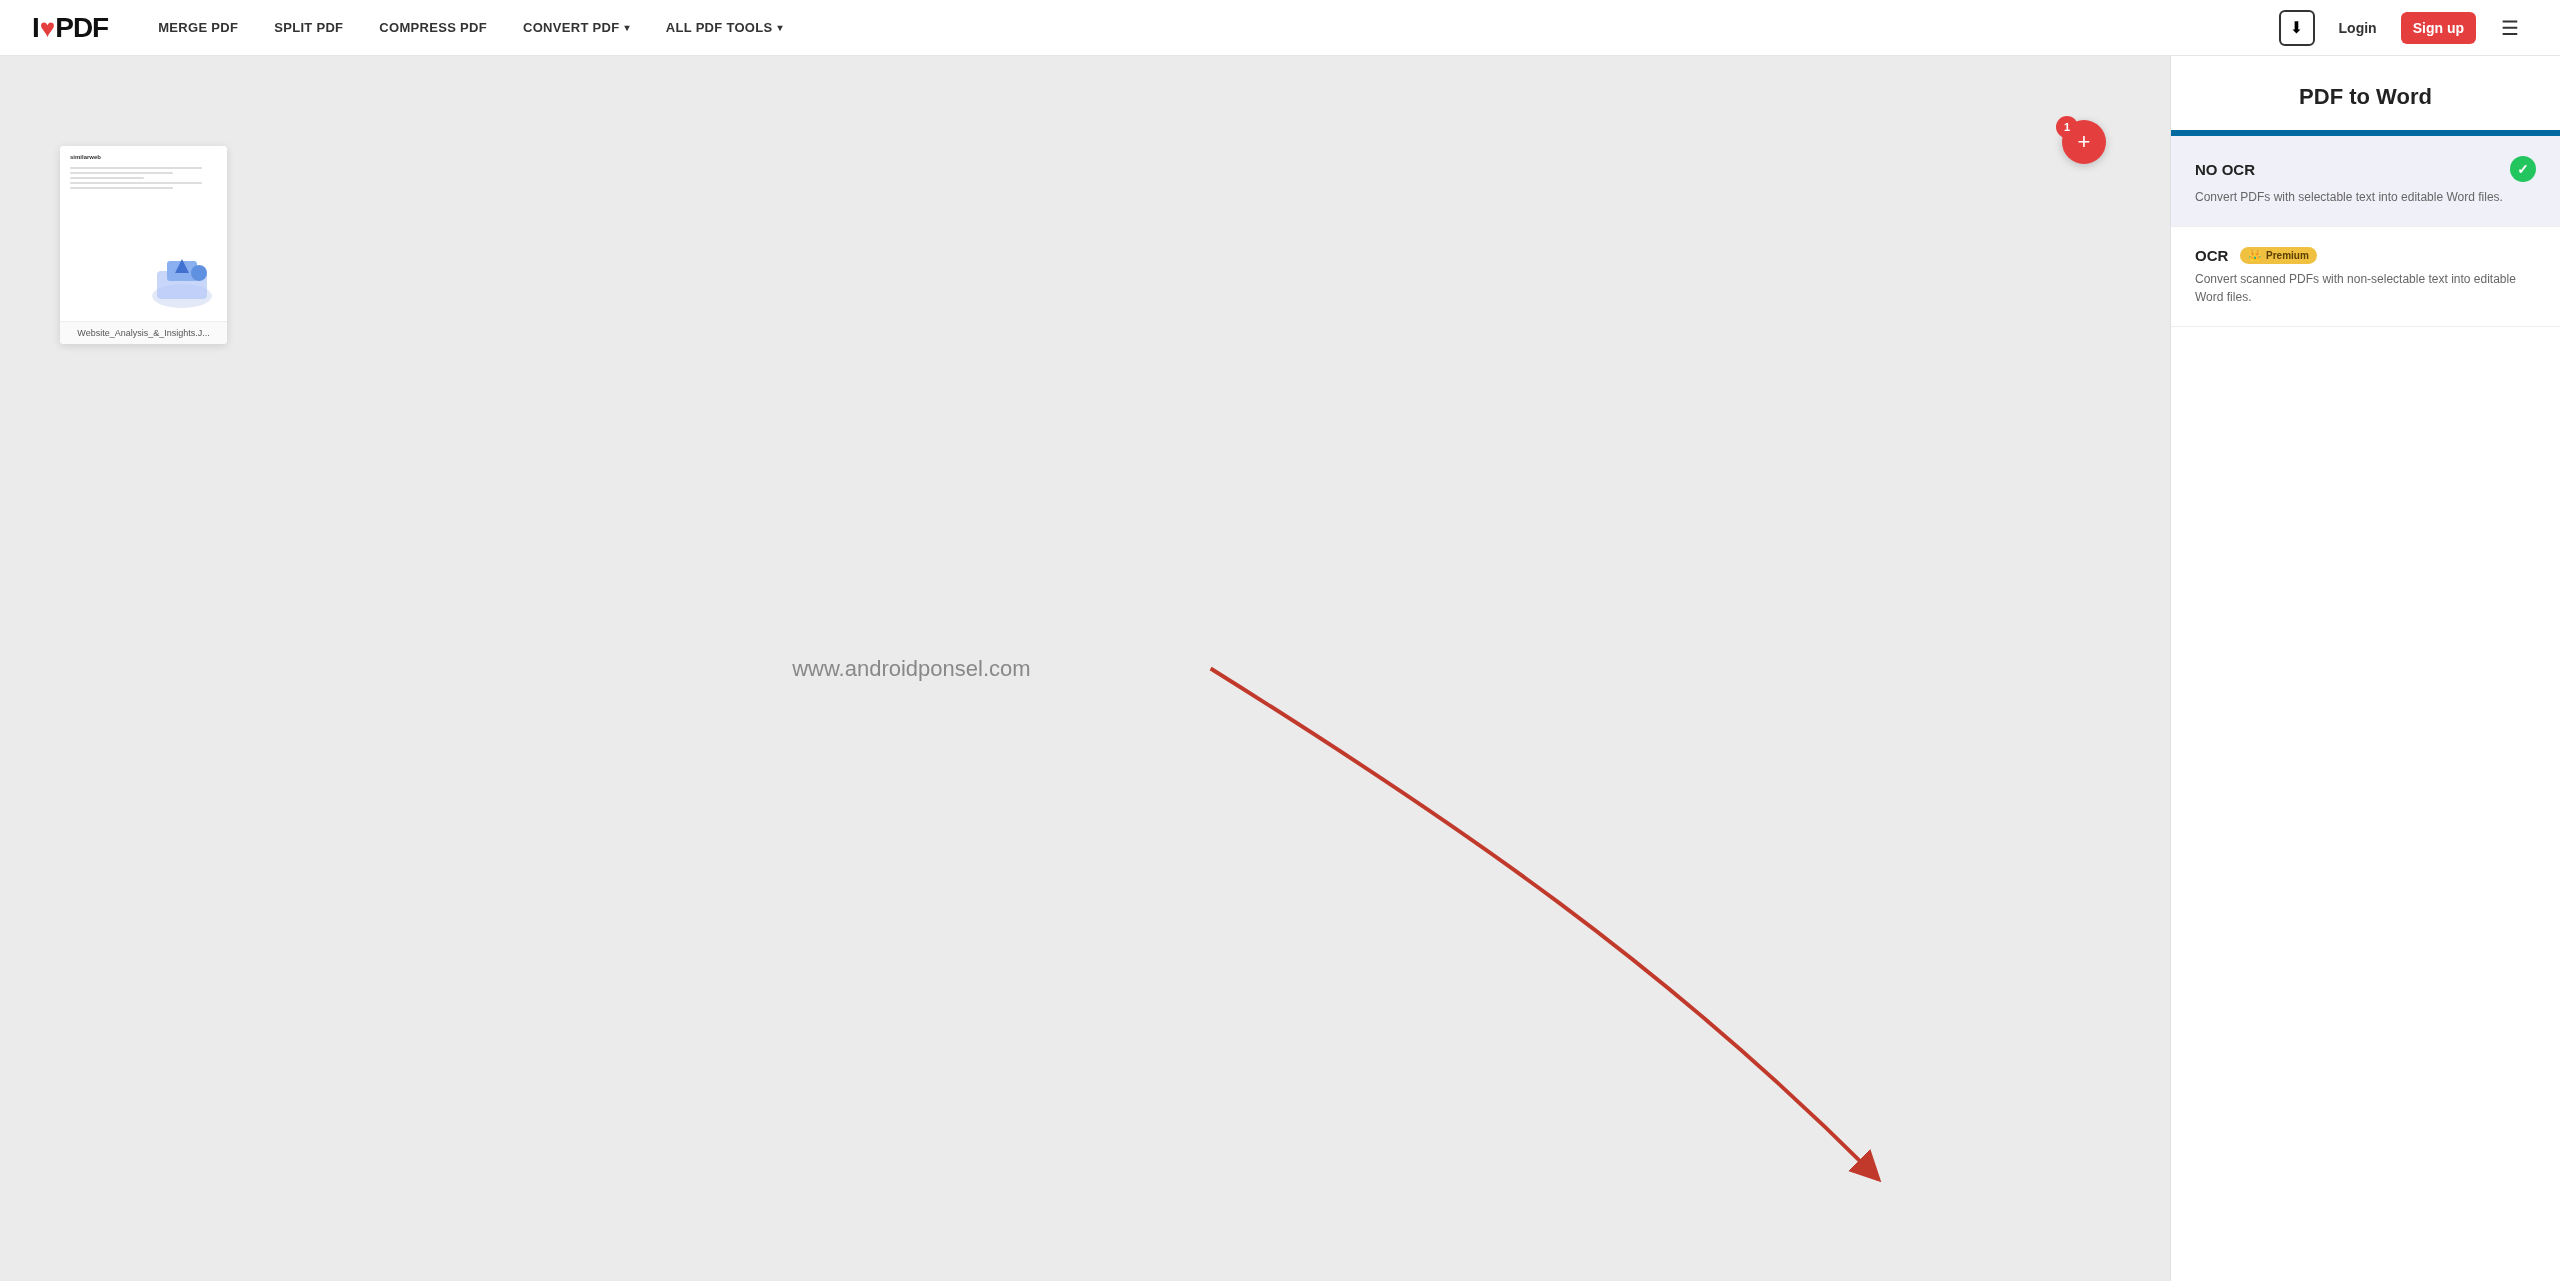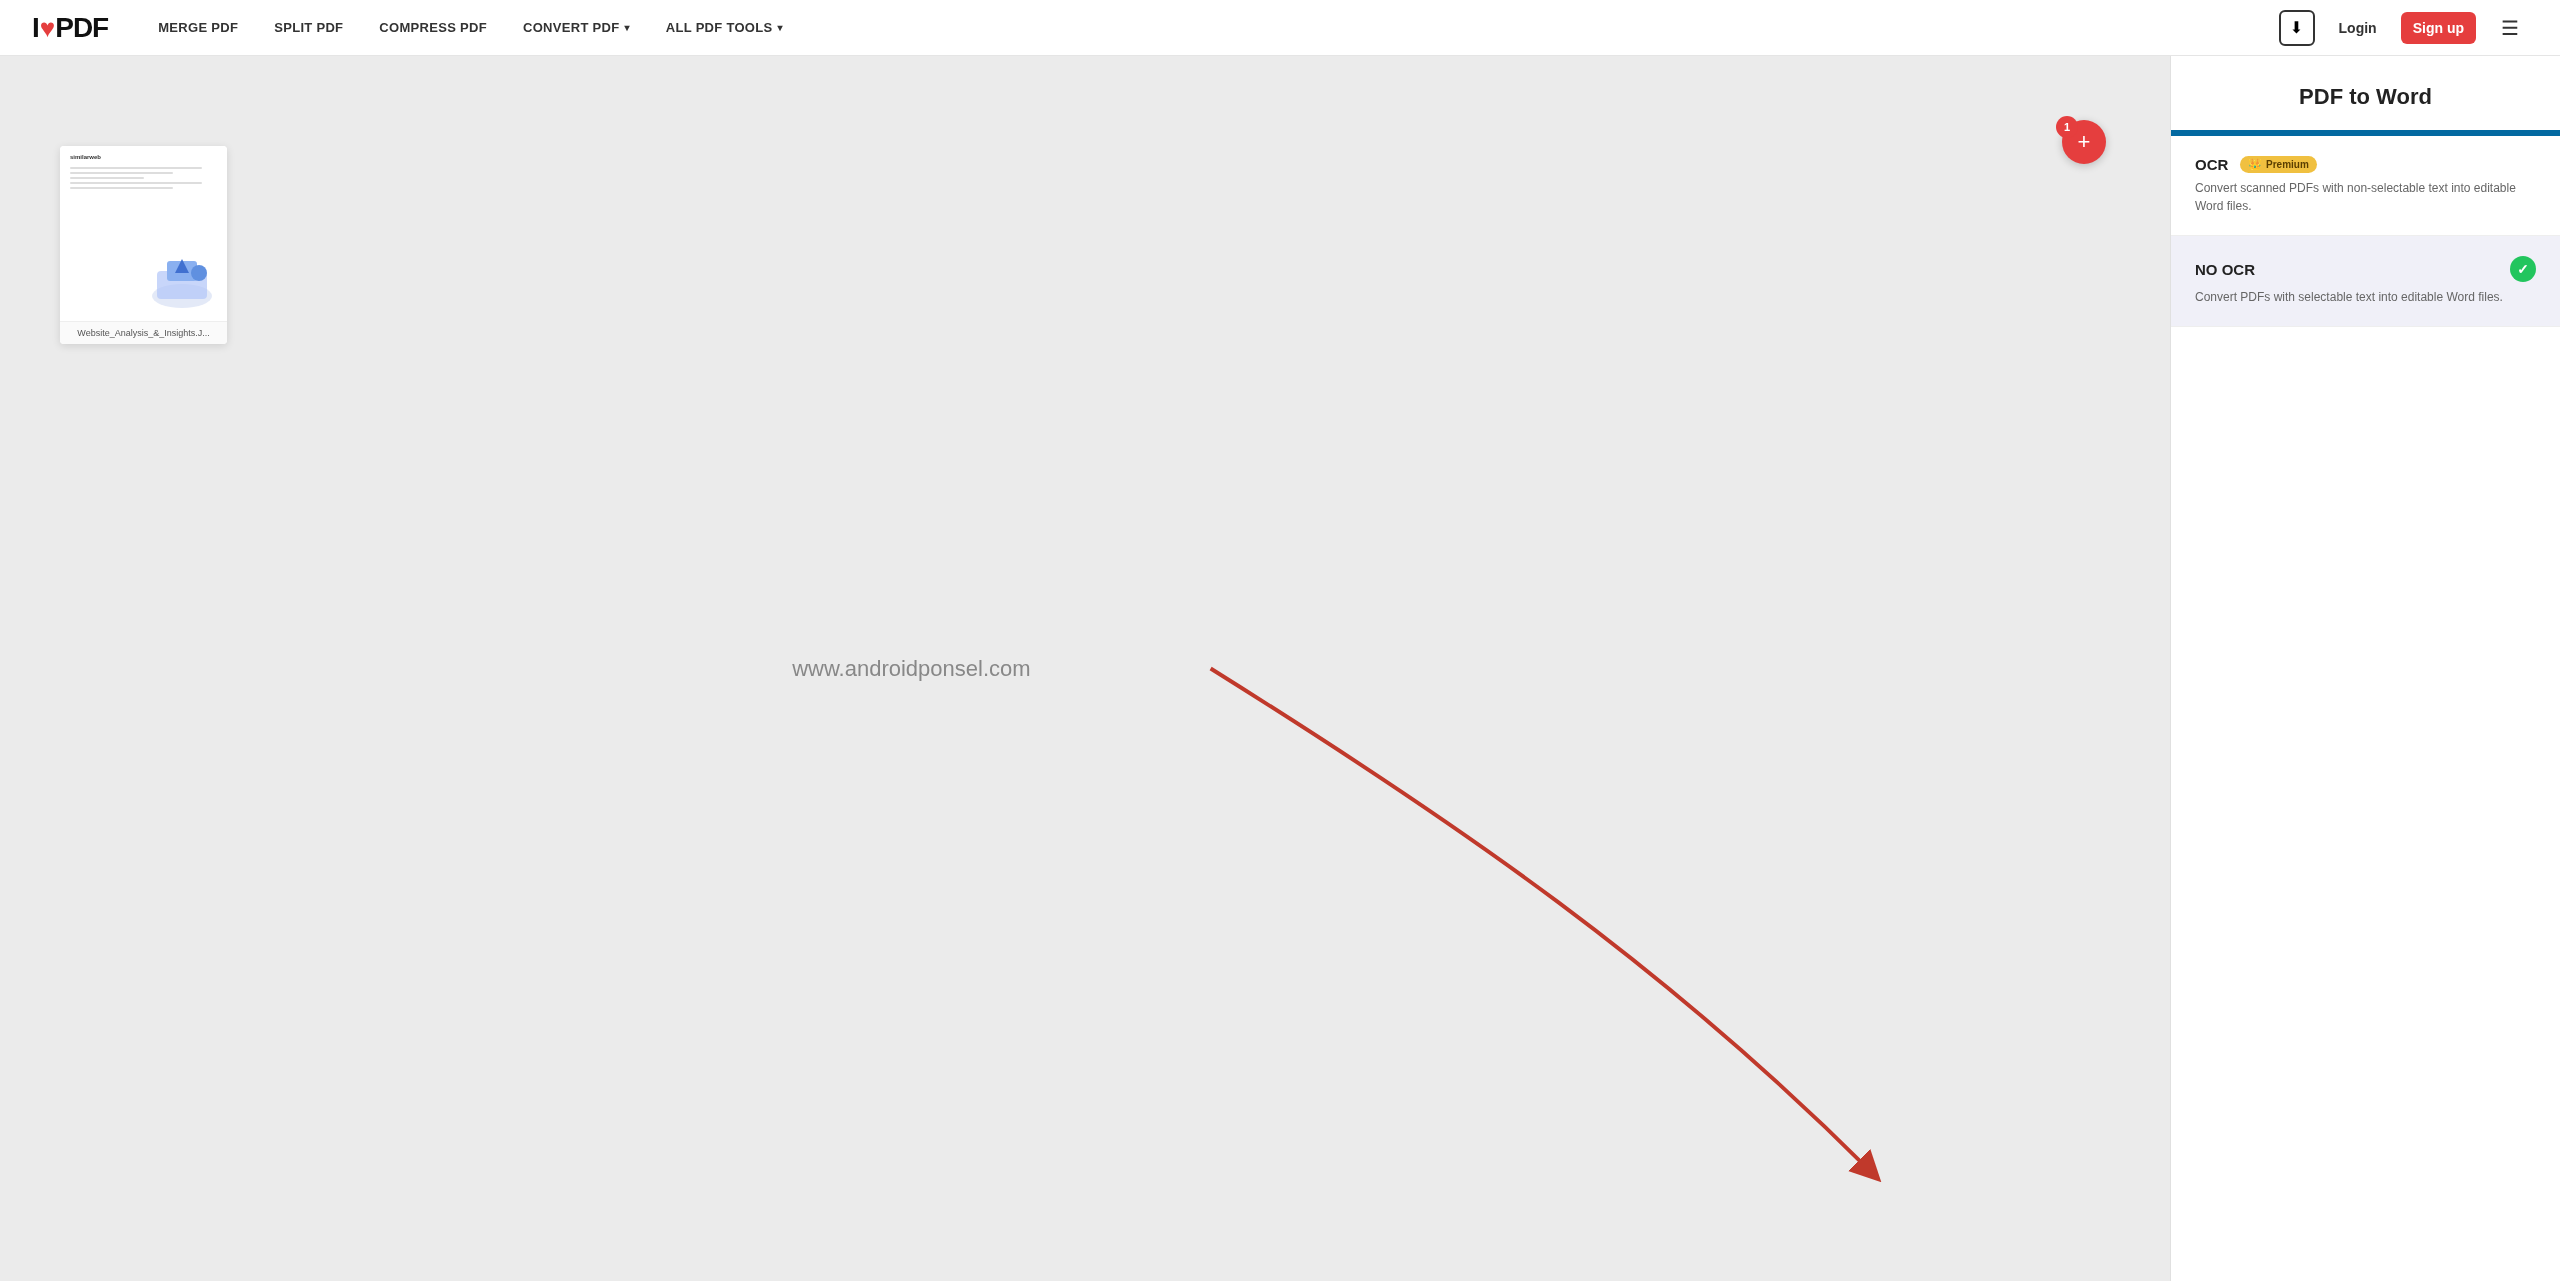--- a/index.html
+++ b/index.html
@@ -447,37 +447,37 @@
       <path d="M 660 390 C 820 490, 950 580, 1080 710" stroke="#c0392b" stroke-width="2.5" fill="none" marker-end="url(#arrowhead)"></path>
     </svg>
 
   </div>
 
   <aside class="sidebar">
     <div class="sidebar-header">
       <h1 class="sidebar-title">PDF to Word</h1>
     </div>
 
+    <div class="option-card selected">
+      <div class="option-header">
+        <span class="option-title">NO OCR</span>
+        <div class="check-icon">✓</div>
+      </div>
+      <p class="option-desc">Convert PDFs with selectable text into editable Word files.</p>
+    </div>
+
     <div class="option-card">
       <div class="option-header">
         <span class="option-title">OCR</span>
         <div class="premium-badge">
           <span class="premium-crown">👑</span>
           <span>Premium</span>
         </div>
       </div>
       <p class="option-desc">Convert scanned PDFs with non-selectable text into editable Word files.</p>
     </div>
 
-    <div class="option-card selected">
-      <div class="option-header">
-        <span class="option-title">NO OCR</span>
-        <div class="check-icon">✓</div>
-      </div>
-      <p class="option-desc">Convert PDFs with selectable text into editable Word files.</p>
-    </div>
-
     <div style="flex: 1;"></div>
 
 
   </aside>
 
 </div>
 
 </body></html>

